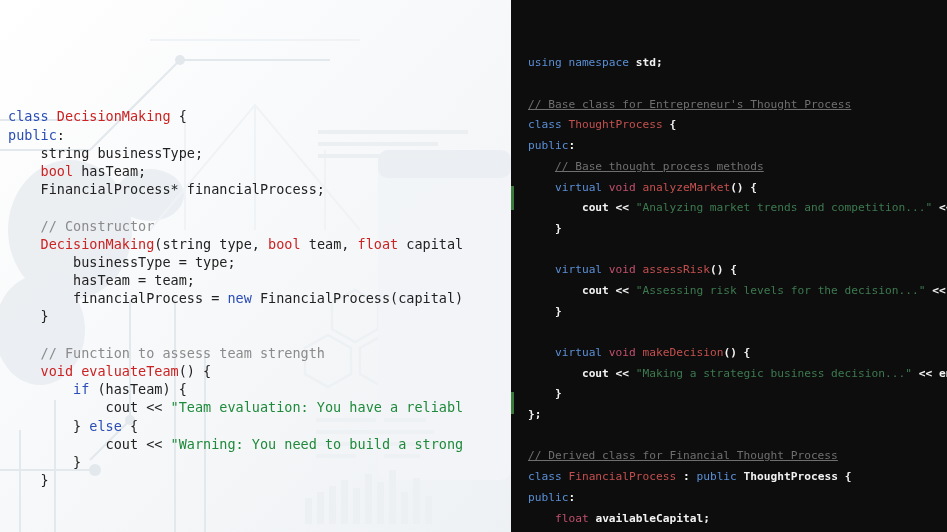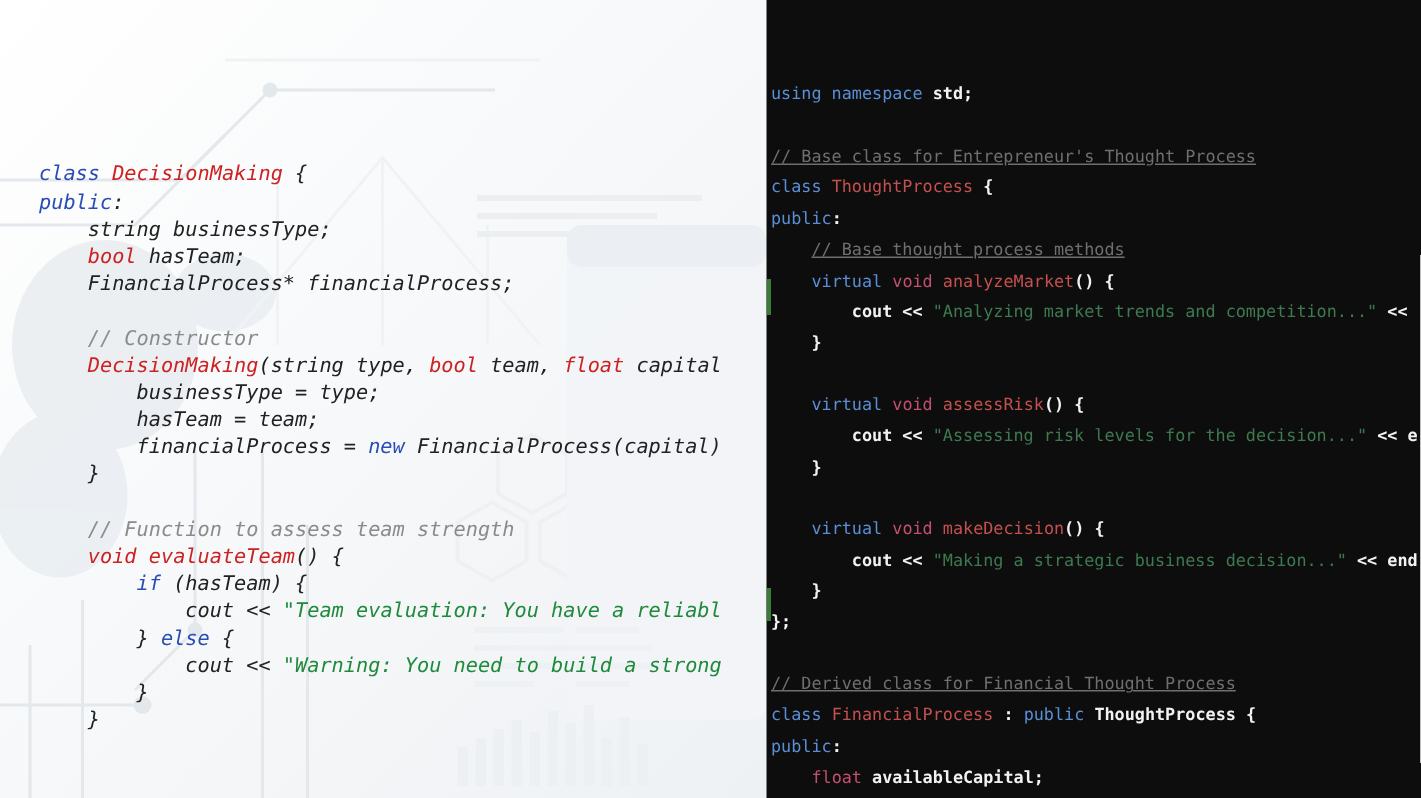--- a/index.html
+++ b/index.html
@@ -21,35 +21,35 @@
   .bg-art svg{position:absolute;}
   .left-code{
     position:absolute;left:0;top:0;width:511px;height:532px;
     padding:0;
     font-size:13.5px;line-height:18.2px;
     color:#222222;
     white-space:pre;
     overflow:hidden;
   }
   .left-code .ln{
-    display:block;height:18.2px;padding-left:26px;white-space:pre;font-style:italic;
+    display:block;height:18.2px;padding-left:8px;white-space:pre;
   }
 
   
   .right-panel{
     position:absolute;left:511px;top:0;width:436px;height:532px;
     background:#0d0d0d;overflow:hidden;
   }
   .right-code{
     position:absolute;left:0;top:0;width:436px;height:532px;
     font-size:11.2px;line-height:20.7px;
     color:#d4d4d4;white-space:pre;overflow:hidden;
   }
   .right-code .ln{
-    display:block;height:20.7px;padding-left:3px;white-space:pre;
+    display:block;height:20.7px;padding-left:17px;white-space:pre;
   }
   
   .gutter-mark{position:absolute;left:0;width:3px;background:#3a7a3a;}
 
   
   .l-kw{color:#2a4db5;}
   .l-type{color:#cc2222;}
   .l-cmt{color:#8b8b8b;margin-top:41px;}
   .l-str{color:#1f8a3b;}
   .l-pl{color:#222222;}

